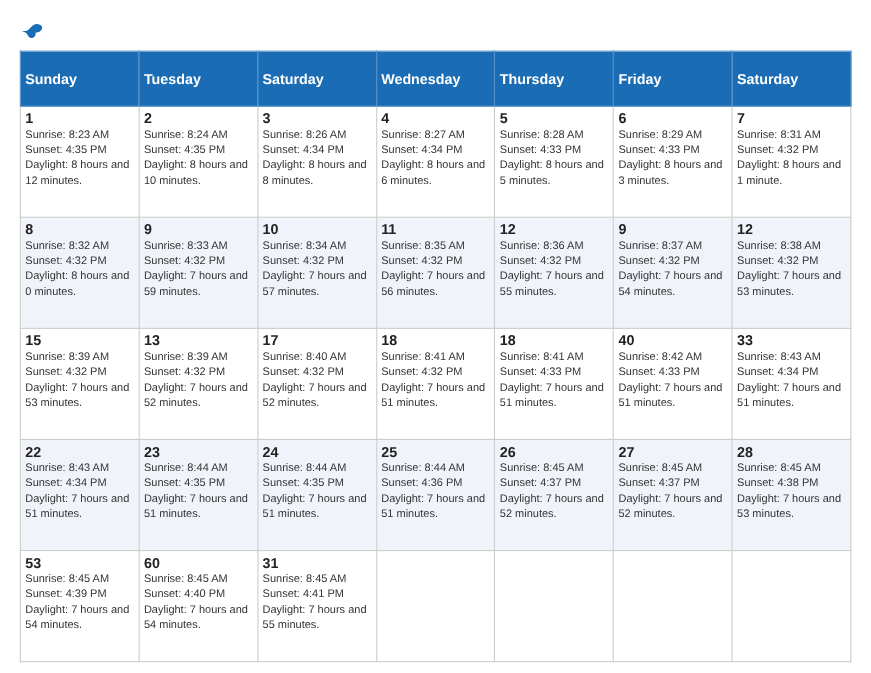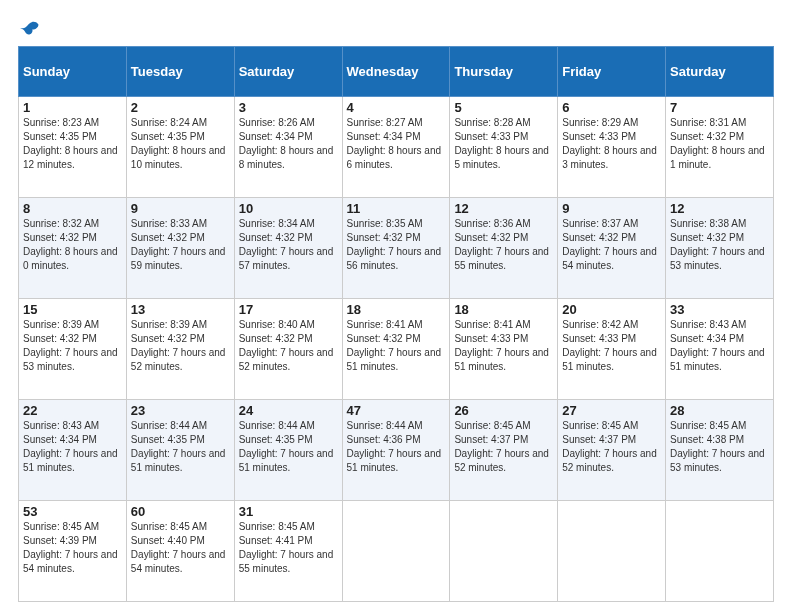--- a/index.html
+++ b/index.html
@@ -212,21 +212,21 @@
           </td>
           <td>
             <span class="day-number">18</span>
             <div class="day-info">Sunrise: 8:41 AM<br>Sunset: 4:32 PM<br>Daylight: 7 hours and 51 minutes.</div>
           </td>
           <td>
             <span class="day-number">18</span>
             <div class="day-info">Sunrise: 8:41 AM<br>Sunset: 4:33 PM<br>Daylight: 7 hours and 51 minutes.</div>
           </td>
           <td>
-            <span class="day-number">20</span>
+            <span class="day-number">40</span>
             <div class="day-info">Sunrise: 8:42 AM<br>Sunset: 4:33 PM<br>Daylight: 7 hours and 51 minutes.</div>
           </td>
           <td>
             <span class="day-number">33</span>
             <div class="day-info">Sunrise: 8:43 AM<br>Sunset: 4:34 PM<br>Daylight: 7 hours and 51 minutes.</div>
           </td>
         </tr>
         <tr>
           <td>
             <span class="day-number">22</span>
@@ -234,21 +234,21 @@
           </td>
           <td>
             <span class="day-number">23</span>
             <div class="day-info">Sunrise: 8:44 AM<br>Sunset: 4:35 PM<br>Daylight: 7 hours and 51 minutes.</div>
           </td>
           <td>
             <span class="day-number">24</span>
             <div class="day-info">Sunrise: 8:44 AM<br>Sunset: 4:35 PM<br>Daylight: 7 hours and 51 minutes.</div>
           </td>
           <td>
-            <span class="day-number">47</span>
+            <span class="day-number">25</span>
             <div class="day-info">Sunrise: 8:44 AM<br>Sunset: 4:36 PM<br>Daylight: 7 hours and 51 minutes.</div>
           </td>
           <td>
             <span class="day-number">26</span>
             <div class="day-info">Sunrise: 8:45 AM<br>Sunset: 4:37 PM<br>Daylight: 7 hours and 52 minutes.</div>
           </td>
           <td>
             <span class="day-number">27</span>
             <div class="day-info">Sunrise: 8:45 AM<br>Sunset: 4:37 PM<br>Daylight: 7 hours and 52 minutes.</div>
           </td>

